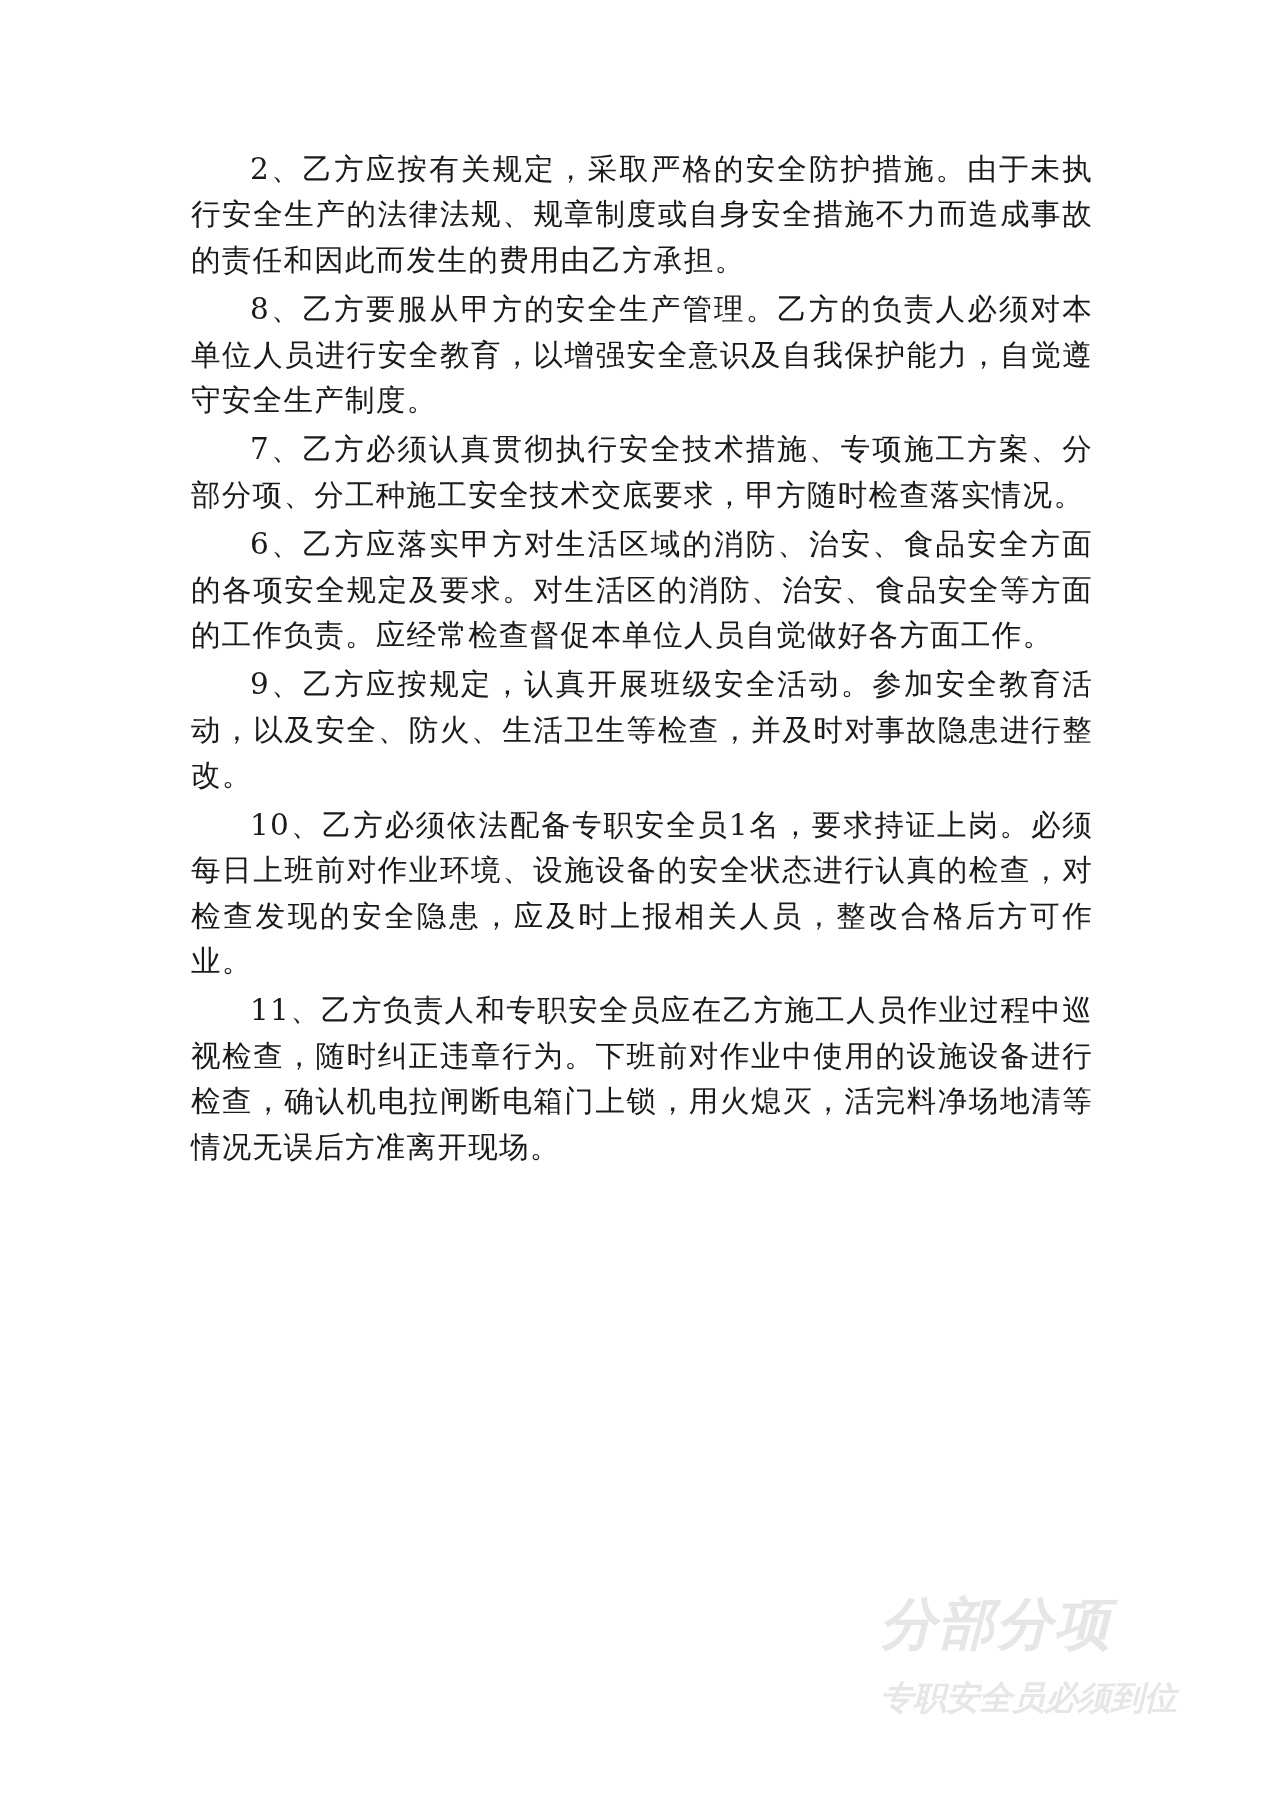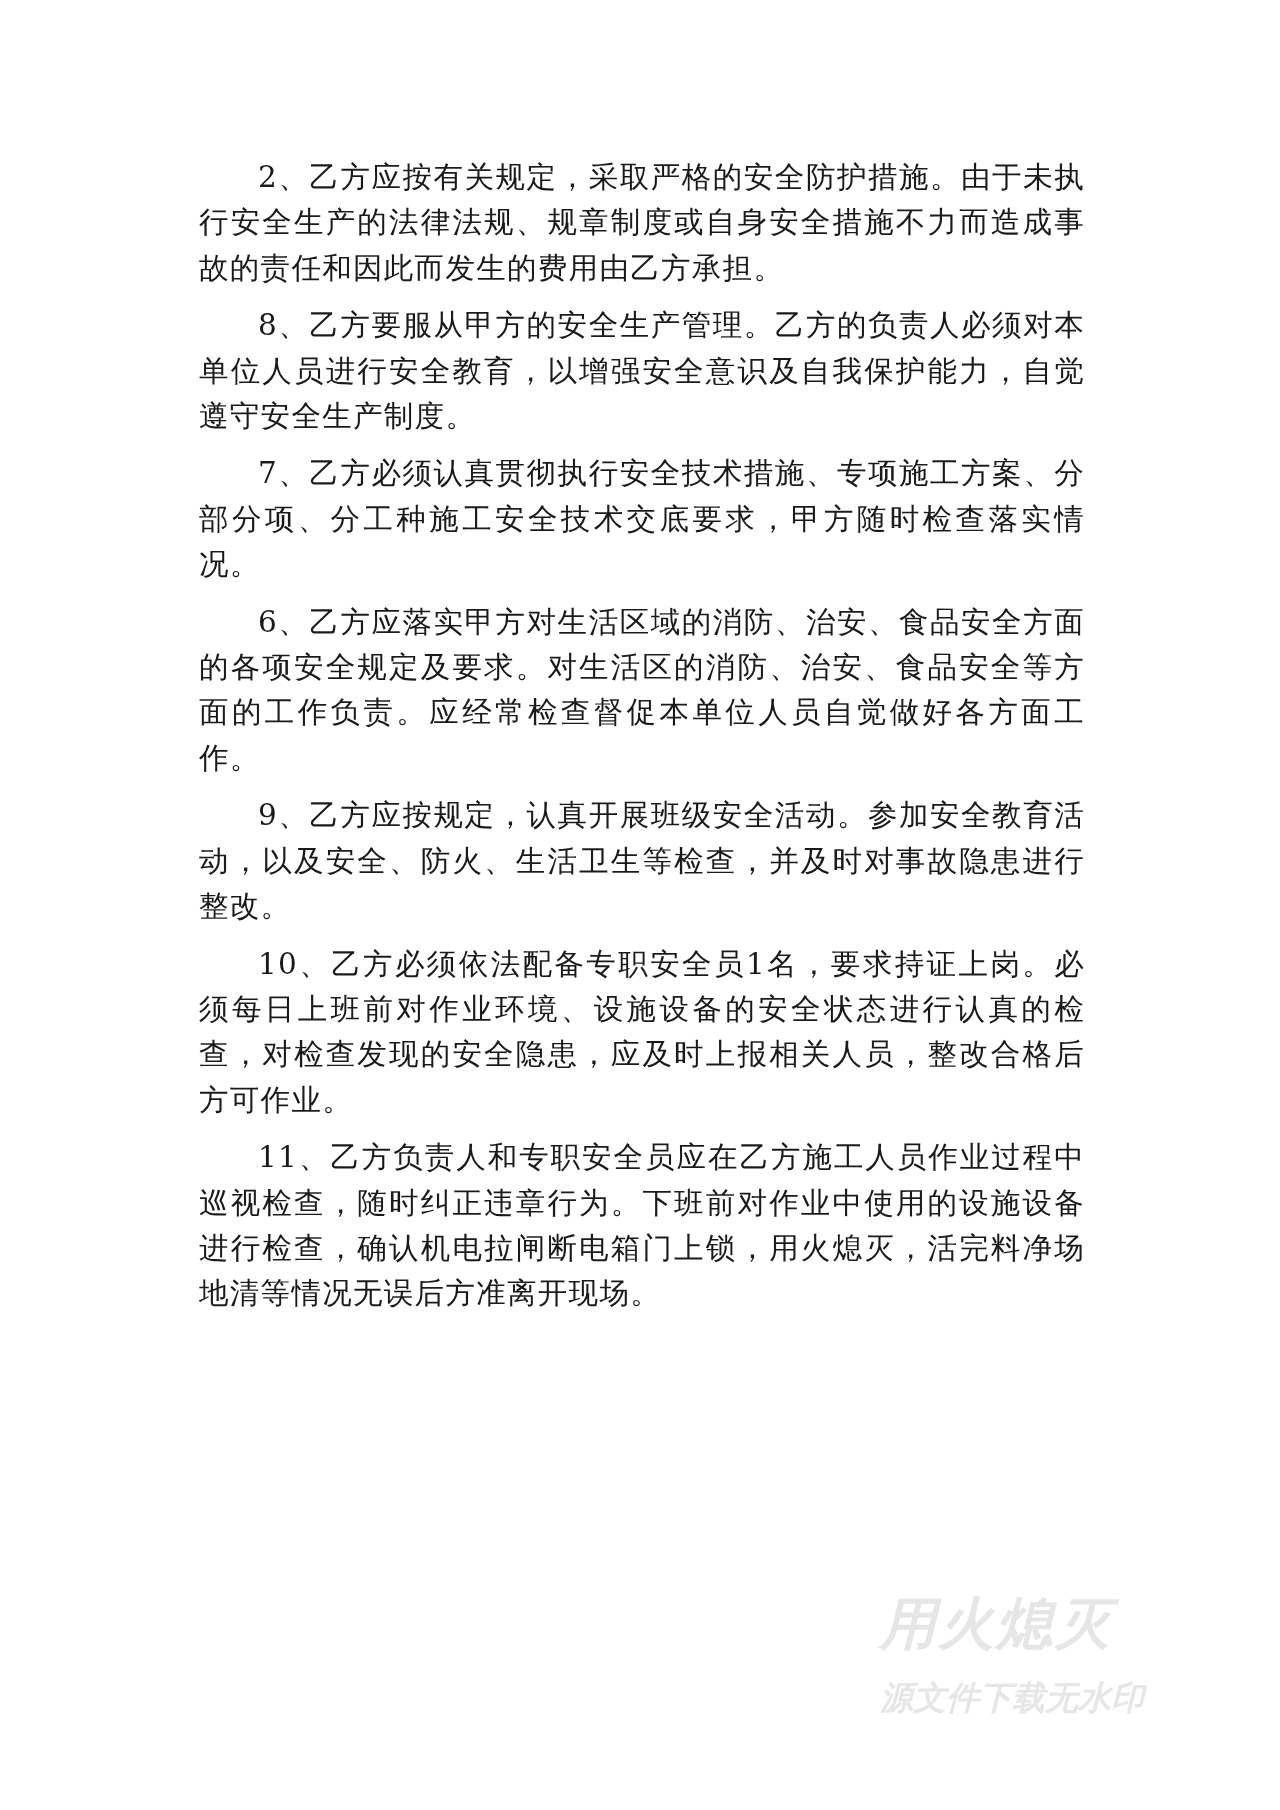--- a/index.html
+++ b/index.html
@@ -15,21 +15,21 @@
   }
   .page {
     position: absolute;
     left: 187px;
     top: 143px;
     width: 910px;
     font-family: "DejaVu Serif", "Liberation Serif", serif;
     color: #1a1a1a;
   }
   .para {
-    margin: 12px;
+    margin: 4px;
     font-size: 29.5px;
     line-height: 45.4px;
     text-indent: 2em;
     text-align: justify;
     letter-spacing: 1.3px;
     word-break: break-all;
   }
   .watermark {
     position: absolute;
     left: 880px;
@@ -62,15 +62,15 @@
   <p class="para">2、乙方应按有关规定，采取严格的安全防护措施。由于未执行安全生产的法律法规、规章制度或自身安全措施不力而造成事故的责任和因此而发生的费用由乙方承担。</p>
   <p class="para">8、乙方要服从甲方的安全生产管理。乙方的负责人必须对本单位人员进行安全教育，以增强安全意识及自我保护能力，自觉遵守安全生产制度。</p>
   <p class="para">7、乙方必须认真贯彻执行安全技术措施、专项施工方案、分部分项、分工种施工安全技术交底要求，甲方随时检查落实情况。</p>
   <p class="para">6、乙方应落实甲方对生活区域的消防、治安、食品安全方面的各项安全规定及要求。对生活区的消防、治安、食品安全等方面的工作负责。应经常检查督促本单位人员自觉做好各方面工作。</p>
   <p class="para">9、乙方应按规定，认真开展班级安全活动。参加安全教育活动，以及安全、防火、生活卫生等检查，并及时对事故隐患进行整改。</p>
   <p class="para">10、乙方必须依法配备专职安全员1名，要求持证上岗。必须每日上班前对作业环境、设施设备的安全状态进行认真的检查，对检查发现的安全隐患，应及时上报相关人员，整改合格后方可作业。</p>
   <p class="para">11、乙方负责人和专职安全员应在乙方施工人员作业过程中巡视检查，随时纠正违章行为。下班前对作业中使用的设施设备进行检查，确认机电拉闸断电箱门上锁，用火熄灭，活完料净场地清等情况无误后方准离开现场。</p>
 </div>
 
 <div class="watermark">
-  <div class="wm-title">用火熄灭</div>
-  <div class="wm-sub">源文件下载无水印</div>
+  <div class="wm-title">分部分项</div>
+  <div class="wm-sub">专职安全员必须到位</div>
 </div>
 
 </body></html>

